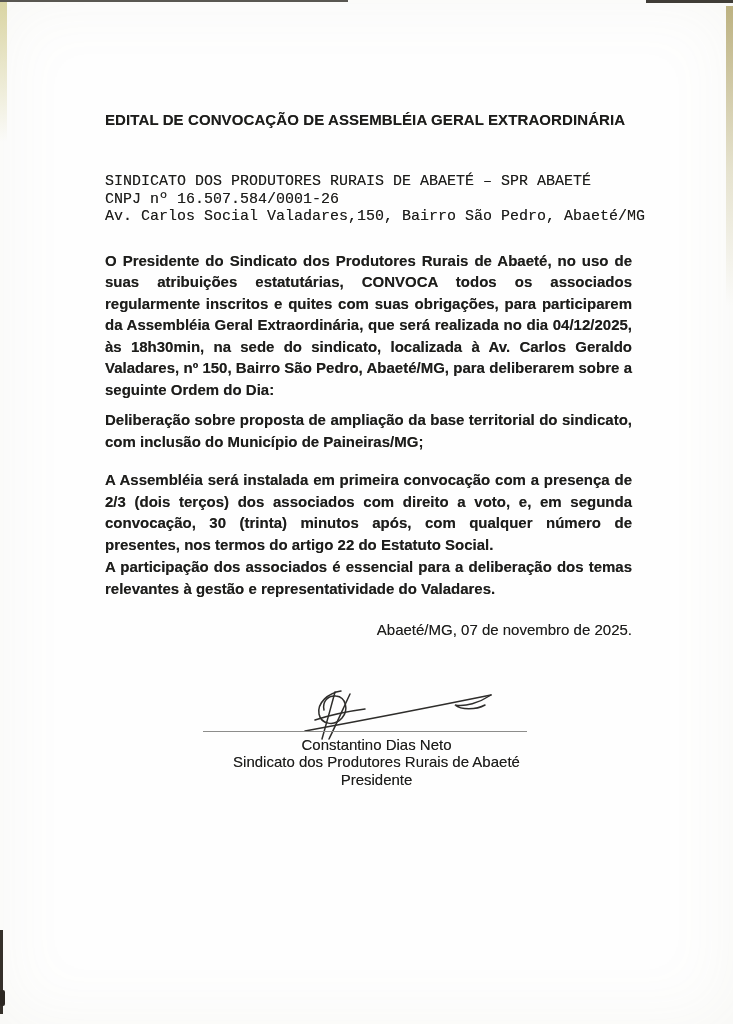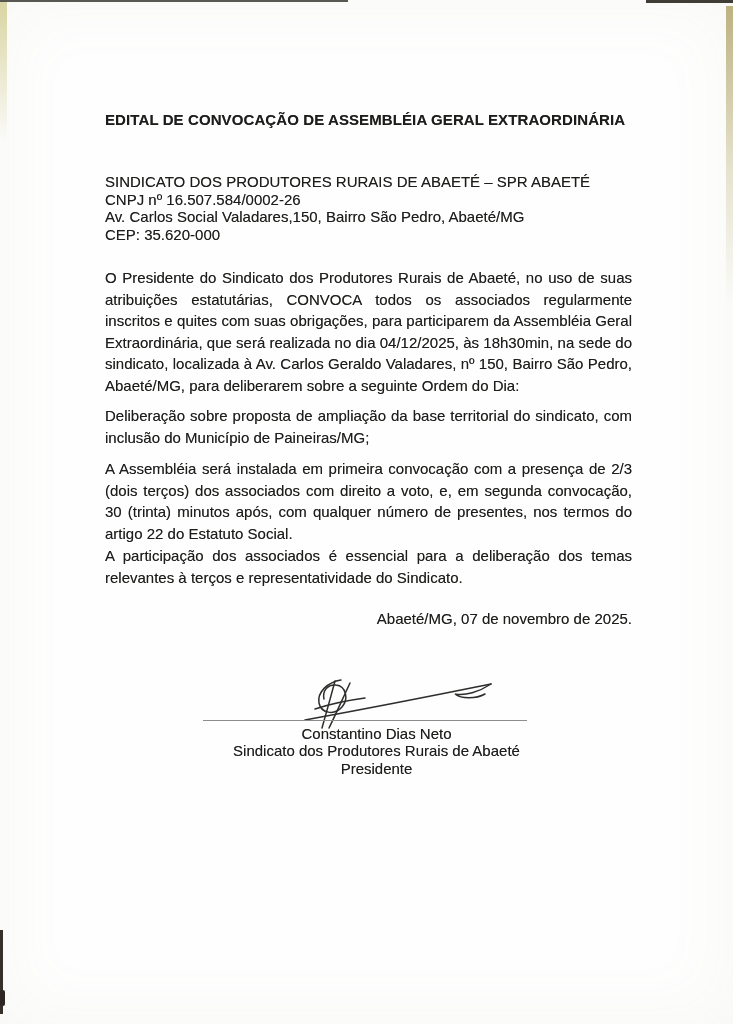--- a/index.html
+++ b/index.html
@@ -67,28 +67,29 @@
     font-size: 15px;
     line-height: 18px;
     letter-spacing: 0.1px;
     margin: 0 0 44px 0;
     white-space: nowrap;
   }
   .org-block {
     line-height: 17.5px;
     margin: 0 0 24px 0;
   }
-  .org-block div { white-space: nowrap; }
+  .org-block div { white-space: nowrap; font-family: Liberation Mono, monospace; }
   .para {
     text-align: justify;
     margin: 0 0 9px 0;
+    font-weight: bold;
   }
   .para.agenda {
-    font-weight: normal;
-    margin-bottom: 10px;
+    font-weight: bold;
+    margin-bottom: 17px;
   }
   .para.quorum { margin-bottom: 1px; }
   .para.participation { margin-bottom: 0; }
   .dateline {
     text-align: right;
     margin: 20px 0 0 0;
   }
   .sig-wrap {
     position: relative;
     margin-top: 46px;
@@ -125,32 +126,31 @@
   <div class="scan-right-strip"></div>
   <div class="scan-bottom-left-line"></div>
   <div class="scan-bottom-left-blob"></div>
 
   <div class="content">
 
     <h1 class="doc-title">EDITAL DE CONVOCAÇÃO DE ASSEMBLÉIA GERAL EXTRAORDINÁRIA</h1>
 
     <div class="org-block">
       <div>SINDICATO DOS PRODUTORES RURAIS DE ABAETÉ – SPR ABAETÉ</div>
-      <div>CNPJ nº 16.507.584/0002-26</div>
+      <div>CNPJ nº 16.507.584/0001-26</div>
       <div>Av. Carlos Social Valadares,150, Bairro São Pedro, Abaeté/MG</div>
-      <div>CEP: 35.620-000</div>
     </div>
 
     <p class="para convocation">O Presidente do Sindicato dos Produtores Rurais de Abaeté, no uso de suas atribuições estatutárias, CONVOCA todos os associados regularmente inscritos e quites com suas obrigações, para participarem da Assembléia Geral Extraordinária, que será realizada no dia 04/12/2025, às 18h30min, na sede do sindicato, localizada à Av. Carlos Geraldo Valadares, nº 150, Bairro São Pedro, Abaeté/MG, para deliberarem sobre a seguinte Ordem do Dia:</p>
 
     <p class="para agenda">Deliberação sobre proposta de ampliação da base territorial do sindicato, com inclusão do Município de Paineiras/MG;</p>
 
     <p class="para quorum">A Assembléia será instalada em primeira convocação com a presença de 2/3 (dois terços) dos associados com direito a voto, e, em segunda convocação, 30 (trinta) minutos após, com qualquer número de presentes, nos termos do artigo 22 do Estatuto Social.</p>
 
-    <p class="para participation">A participação dos associados é essencial para a deliberação dos temas relevantes à terços e representatividade do Sindicato.</p>
+    <p class="para participation">A participação dos associados é essencial para a deliberação dos temas relevantes à gestão e representatividade do Valadares.</p>
 
     <div class="dateline">Abaeté/MG, 07 de novembro de 2025.</div>
 
     <div class="sig-wrap">
 
       <svg class="sig-scribble" viewBox="0 0 205 54" width="205" height="54" aria-hidden="true">
         <g fill="none" stroke="#2e2d2b" stroke-width="1.5" stroke-linecap="round">
           <path d="M10,44 C48,37 102,27 196,8"></path>
           <path d="M196,8 C184,16 170,20 160,18 C166,23 181,23 190,18"></path>
           <path d="M46,4 C33,6 22,16 24,27 C26,37 39,40 47,31 C54,23 51,10 41,9 C33,8 27,15 29,23"></path>

